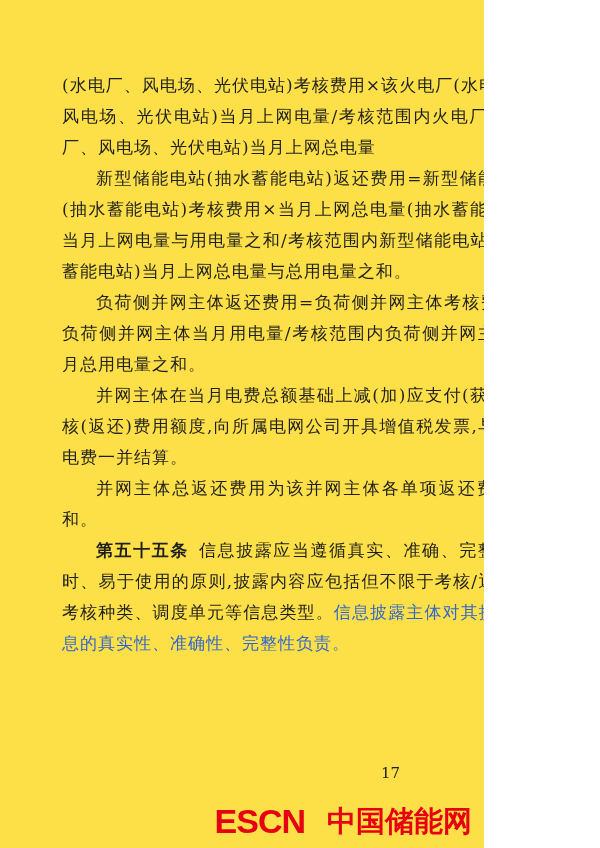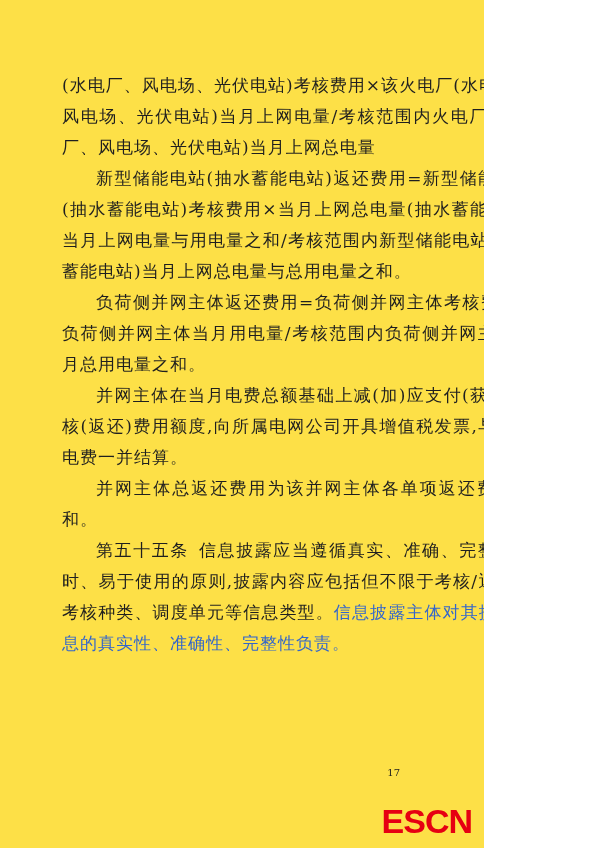--- a/index.html
+++ b/index.html
@@ -37,31 +37,31 @@
     .chapter-heading {
       margin: 0;
       font-size: 17.5px;
       line-height: 31px;
       font-weight: bold;
       text-align: center;
       letter-spacing: 1px;
       color: #1f1f1f;
     }
     .term {
-      font-weight: normal;
+      font-weight: bold;
       margin-right: 10px;
     }
     .blue {
       color: #3366cc;
     }
     .page-number {
       position: absolute;
       top: 766px;
       right: 84px;
-      font-size: 10px;
+      font-size: 15px;
       line-height: 14px;
       color: #1f1f1f;
       font-family: "DejaVu Serif", "Liberation Serif", serif;
       text-align: center;
     }
     .logo {
       position: absolute;
       right: 12px;
       bottom: 10px;
       display: flex;
@@ -108,15 +108,16 @@
       <span class="term">第五十五条</span><span>信息披露应当遵循真实、准确、完整、及时、易于使用的原则,披露内容应包括但不限于考核/返还、考核种类、调度单元等信息类型。</span><span class="blue">信息披露主体对其提供信息的真实性、准确性、完整性负责。</span>
     </p>
 
 
   </div>
 
   <div class="page-number">17</div>
 
   <div class="logo">
     <span class="logo-latin">ESCN</span>
+    <span class="logo-chinese">中国储能网</span>
   </div>
 
 </div>
 
 </body></html>

